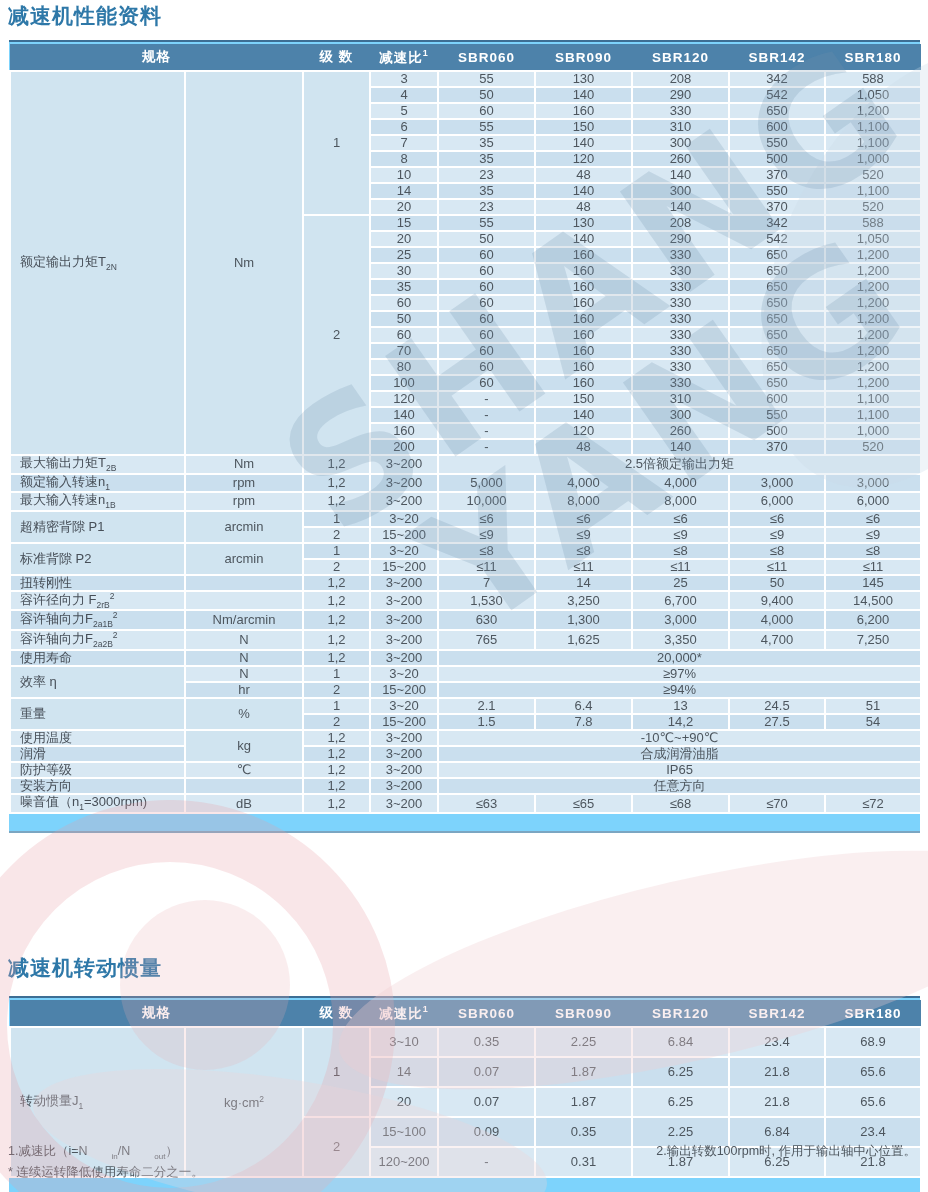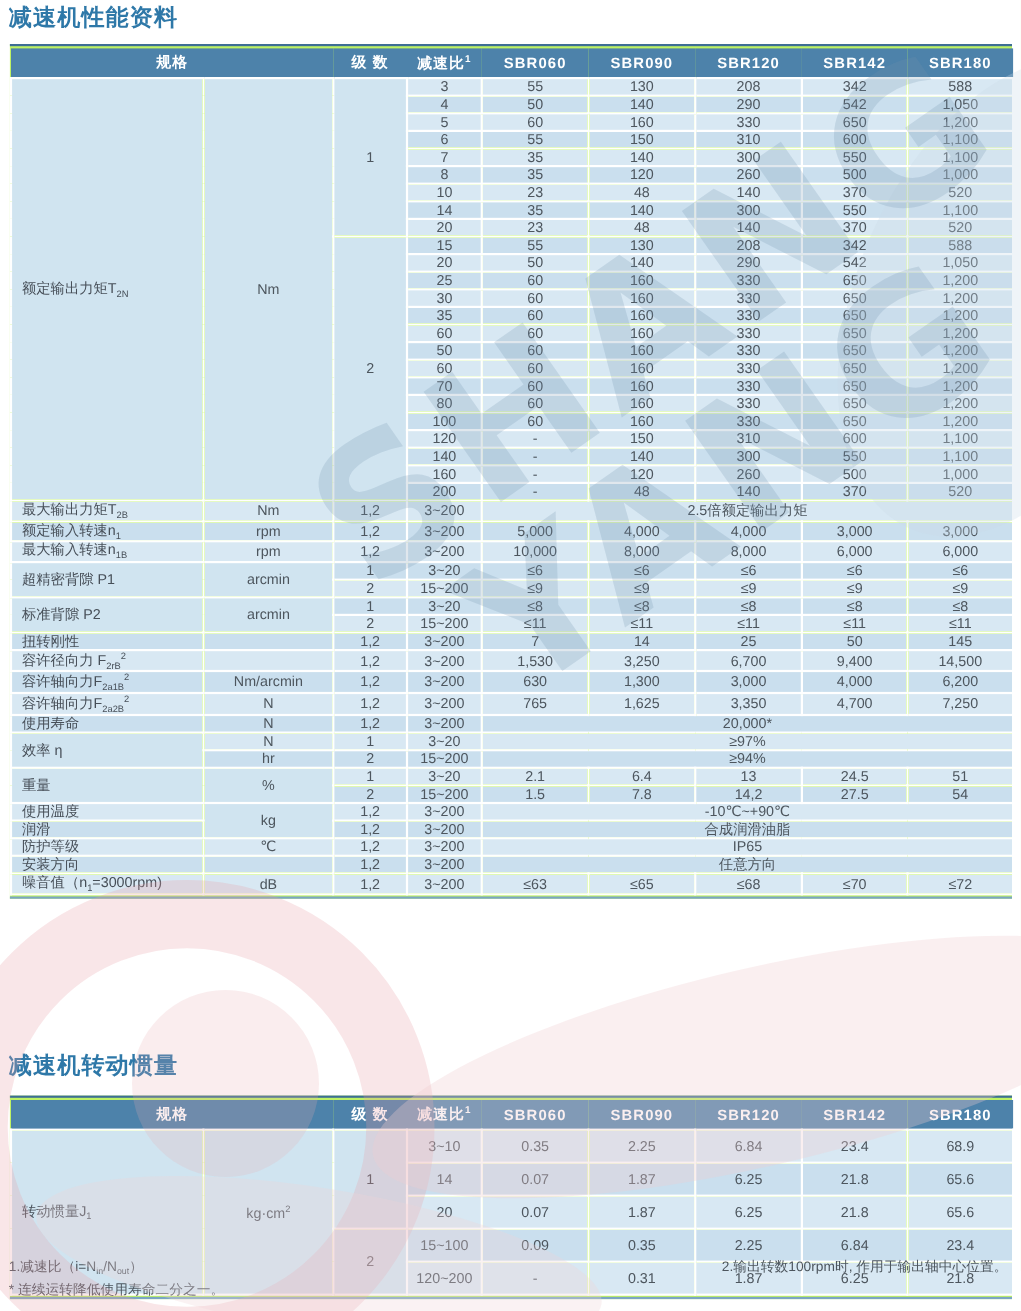--- a/index.html
+++ b/index.html
@@ -48,22 +48,22 @@
     position: absolute; left: 8px; z-index: 2;
     font-size: 21px; font-weight: bold; color: #2e78a8; letter-spacing: 1px;
   }
   #perf-title { top: 2px; }
   #inertia-title { top: 954px; }
 
   
   .tblwrap {
     position: absolute; left: 9px; width: 911px; z-index: 1;
     border-top: 2px solid #3d6e94; padding-top: 2px;
-    border-bottom: 2px solid #7ba6c2; padding-bottom: 1px;
-    background: #bef264;
+    border-bottom: 2px solid #7ba6c2; padding-bottom: 17px;
+    background: #7dd3fc;
   }
   #perf-wrap { top: 40px; }
   #inertia-wrap { top: 996px; }
 
   table { width: 100%; border-collapse: collapse; table-layout: fixed; }
   th {
     background: #4d82aa; color: #ffffff; font-weight: 600;
     font-size: 13.5px; height: 27px; border: 0; text-align: center;
     letter-spacing: 1px;
   }
@@ -79,21 +79,21 @@
   td.merged { background: #d0e4f0 !important; }
   td.lbl { text-align: left; padding-left: 9px; color: #474f58; margin-top: 48px; }
   td sub, td sup { font-size: 8.5px; }
 
   
   .footnotes { position: absolute; top: 1142px; left: 8px; width: 912px; z-index: 2;
     display: flex; justify-content: space-between; align-items: flex-start;
     font-size: 12.5px; color: #4d565e; }
   .foot-left div { line-height: 1.55; }
   .foot-right { padding-right: 4px; line-height: 1.55; }
-  .footnotes sub { font-size: 8px; }
+  .footnotes sub { font-size: 8px; margin-left: 24px; }
 </style>
 </head>
 <body>
 
 <div class="page">
 
   <div class="wm-layer">
     <div class="wm-swoosh-tr"></div>
     <div class="wm-text">
       <div>SHANG</div>

